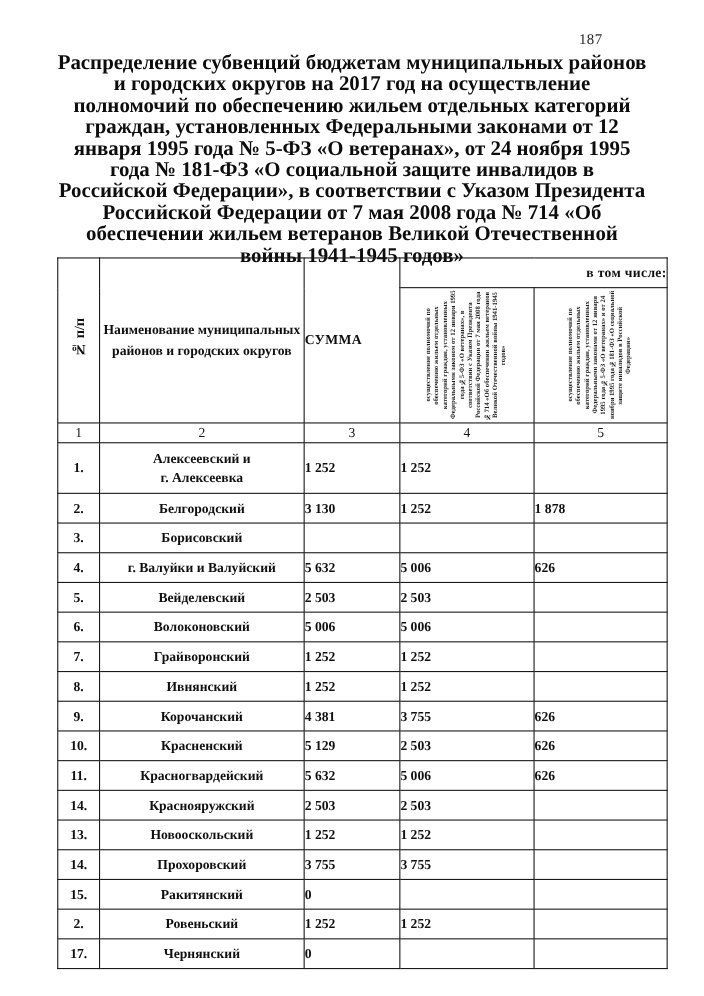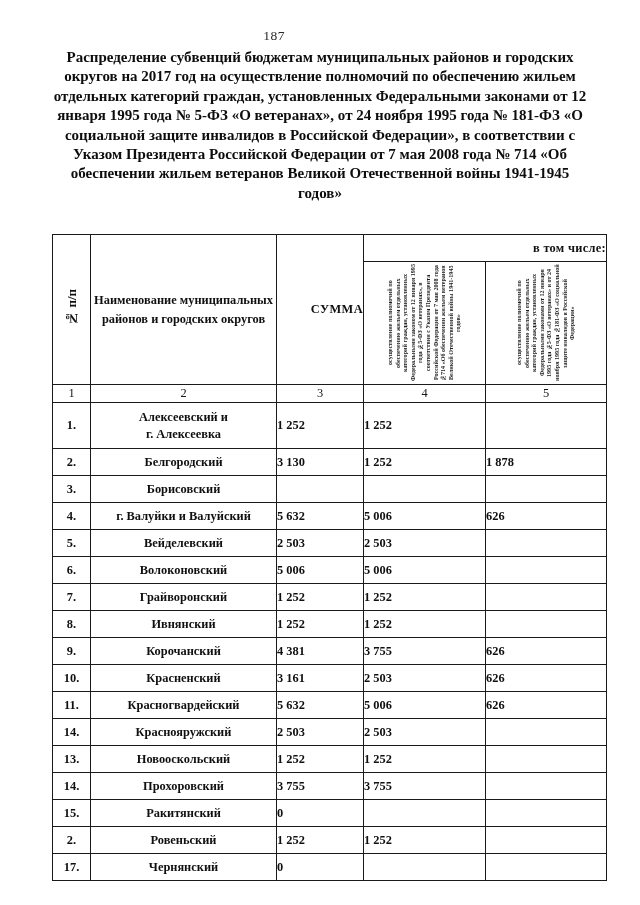--- a/index.html
+++ b/index.html
@@ -23,35 +23,35 @@
     height: 905px;
     box-sizing: border-box;
   }
 
   
   .page-number {
     position: absolute;
     top: 28px;
     left: 0;
     width: 548px;
-    text-align: center;
+    text-align: right;
     font-size: 13.5px;
     letter-spacing: 0.5px;
     color: #2a2a2a;
   }
 
   
   .doc-title {
     position: absolute;
     top: 48px;
     left: 52px;
     width: 536px;
     text-align: center;
     font-weight: bold;
-    font-size: 15px;
+    font-size: 19px;
     line-height: 19.4px;
     color: #0d0d0d;
   }
 
   
   .units-note {
     position: absolute;
     top: 205px;
     left: 0;
     width: 600px;
@@ -101,21 +101,21 @@
     white-space: nowrap;
     display: inline-block;
   }
   .hdr-name {
     font-weight: bold;
     font-size: 13.4px;
     line-height: 19px;
     padding: 4px 6px;
   }
   .hdr-sum {
-    text-align: right;
+    text-align: left;
     font-weight: bold;
     font-size: 14px;
     letter-spacing: 0.4px;
   }
   .hdr-group {
     text-align: right;
     font-weight: bold;
     font-size: 13.6px;
     height: 26px;
     letter-spacing: 0.3px;
@@ -277,21 +277,21 @@
           <tr class="body-row">
             <td class="cell-idx">9.</td>
             <td class="cell-name">Корочанский</td>
             <td class="cell-num">4 381</td>
             <td class="cell-num">3 755</td>
             <td class="cell-num">626</td>
           </tr>
           <tr class="body-row">
             <td class="cell-idx">10.</td>
             <td class="cell-name">Красненский</td>
-            <td class="cell-num">3 161</td>
+            <td class="cell-num">5 129</td>
             <td class="cell-num">2 503</td>
             <td class="cell-num">626</td>
           </tr>
           <tr class="body-row">
             <td class="cell-idx">11.</td>
             <td class="cell-name">Красногвардейский</td>
             <td class="cell-num">5 632</td>
             <td class="cell-num">5 006</td>
             <td class="cell-num">626</td>
           </tr>

